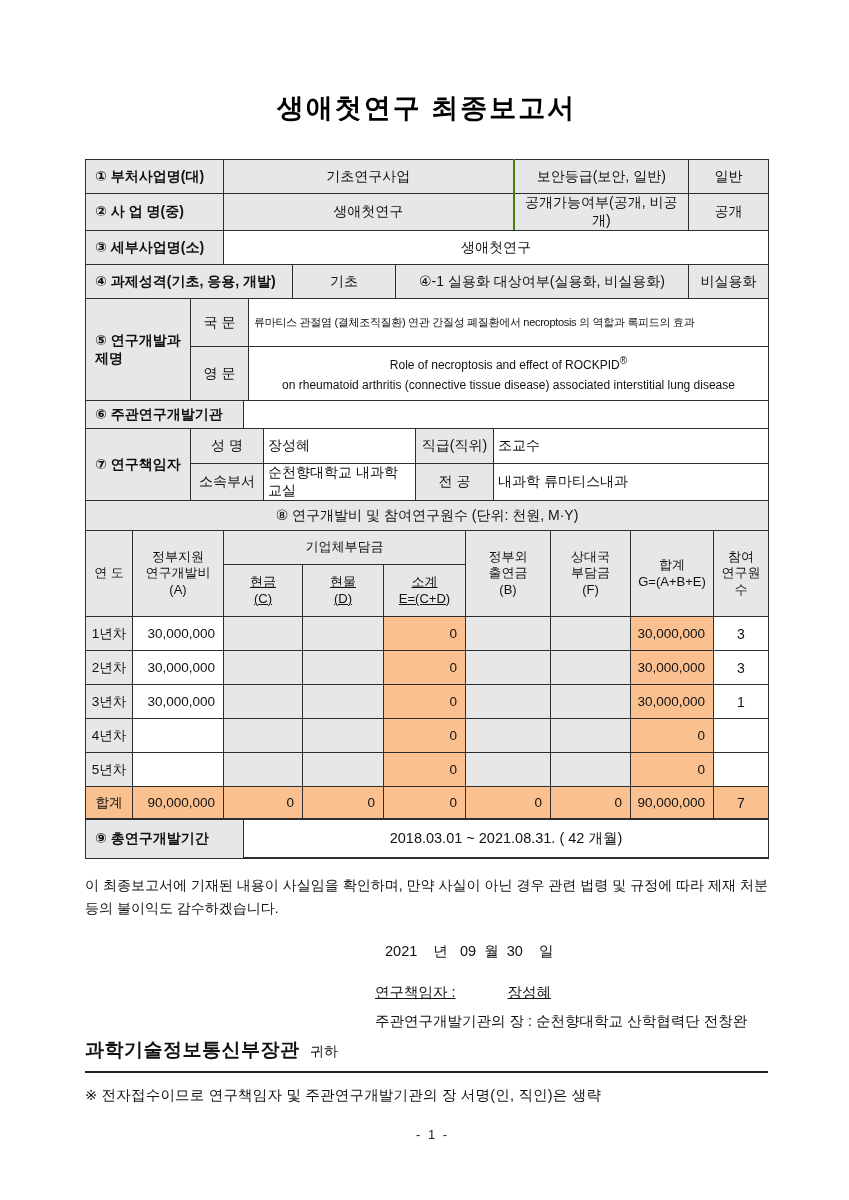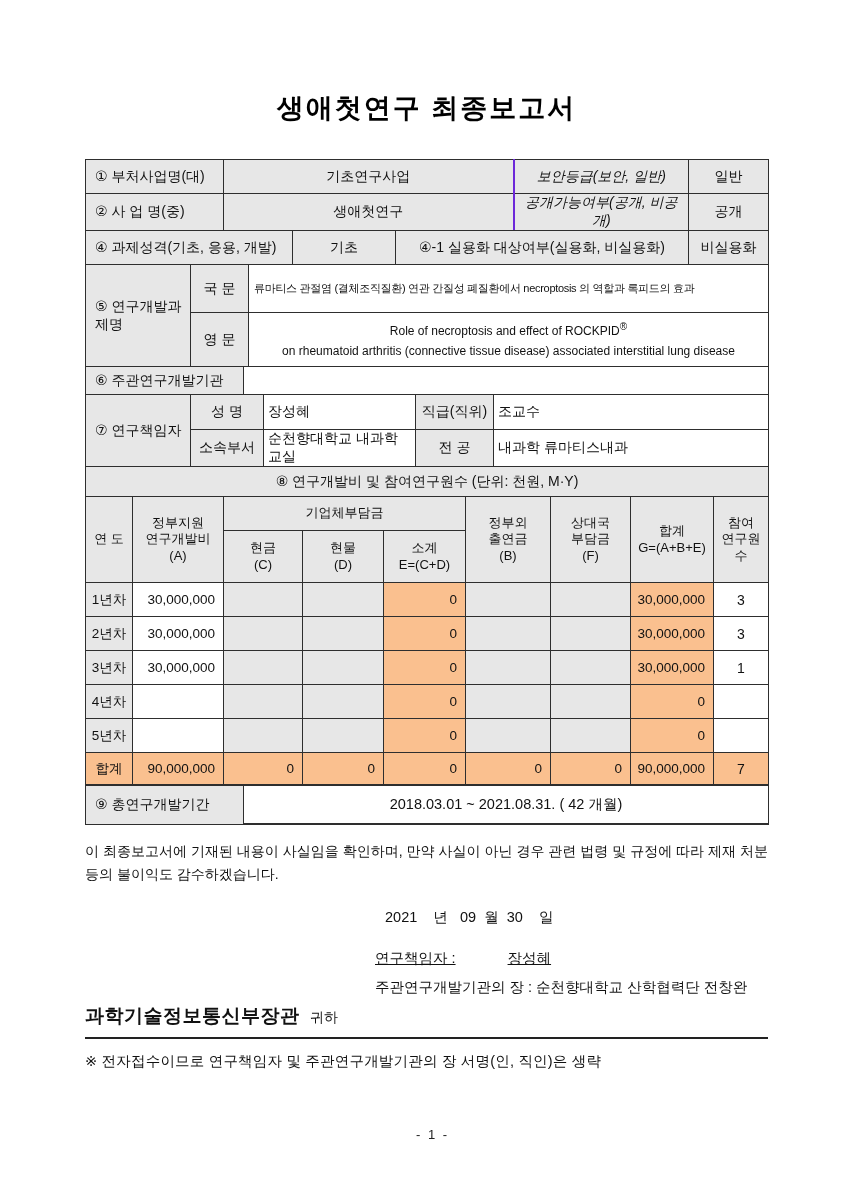--- a/index.html
+++ b/index.html
@@ -32,45 +32,45 @@
     border:1px solid #2e2e2e;
     font-size:14px;
     font-weight:normal;
     vertical-align:middle;
     padding:0 4px;
     overflow:hidden;
     color:#111;
   }
   .gray{background:#e7e7e7;}
   .orange{background:#fac08f;}
-  .lbl{text-align:left;padding-left:9px;background:#e7e7e7;}
+  .lbl{text-align:left;padding-left:9px;background:#e7e7e7;font-weight:bold;}
   .ctr{text-align:center;}
   .num{text-align:right;padding-right:8px;font-size:13.5px;}
   .h33 td{height:33px;}
   .h27 td{height:27px;}
   .h34 td{height:34px;}
   .h29 td{height:29px;}
   .kor-row td{height:47px;}
   .eng-row td{height:53px;}
   .kor-title{font-size:11px;text-align:left;padding:0 5px;letter-spacing:-0.3px;margin-top:23px;}
   .eng-title{font-size:12px;text-align:center;line-height:1.7;}
-  .thick-left{border-left:2px solid #6d28d9;font-style:italic;}
+  .thick-left{border-left:2px solid #4d7c0f;}
   .budget th{
     background:#e7e7e7;
     font-size:13px;
     text-align:center;
     white-space:pre-line;
     line-height:1.25;
   }
   .budget .row-head{text-align:center;background:#e7e7e7;font-size:13.5px;}
   .budget tr.data td{height:33px;}
   .budget tr.total-row td{height:31px;background:#fac08f;}
   .budget tr.total-row .row-head{background:#fac08f;}
   .budget tr.ghead th{height:33px;}
-  .budget tr.gsub th{height:51px;}
+  .budget tr.gsub th{height:51px;text-decoration:underline;}
   .period-row td{height:37px;}
   .period-value{border-top:2px solid #2e2e2e;border-bottom:2px solid #2e2e2e;text-align:center;font-size:14.5px;}
   .statement{
     margin-top:15px;
     font-size:14px;
     line-height:1.65;
     text-align:justify;
     word-break:keep-all;
   }
   .date-line{
@@ -134,20 +134,32 @@
       </tr>
       <tr class="h33">
         <td class="lbl">② 사  업  명(중)</td>
         <td class="ctr gray">생애첫연구</td>
         <td class="ctr gray thick-left">공개가능여부(공개, 비공개)</td>
         <td class="ctr gray">공개</td>
       </tr>
     </tbody>
       </table>
 
+    <table>
+      <colgroup>
+          <col style="width:138px">
+          <col style="width:545px">
+        </colgroup>
+      <tbody>
+          <tr class="h33">
+        <td class="lbl">③ 세부사업명(소)</td>
+        <td class="ctr">생애첫연구</td>
+      </tr>
+    </tbody>
+      </table>
 
     <table>
       <colgroup>
           <col style="width:207px">
           <col style="width:103px">
           <col style="width:293px">
           <col style="width:80px">
         </colgroup>
       <tbody>
           <tr class="h33">

